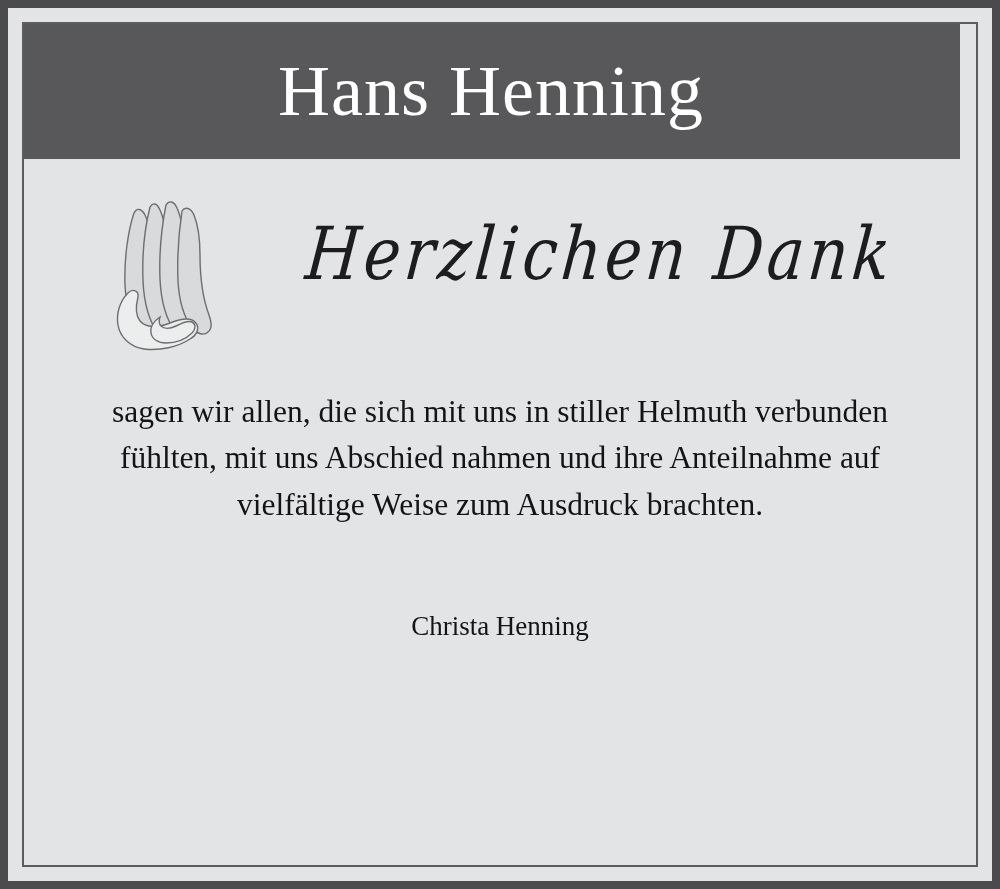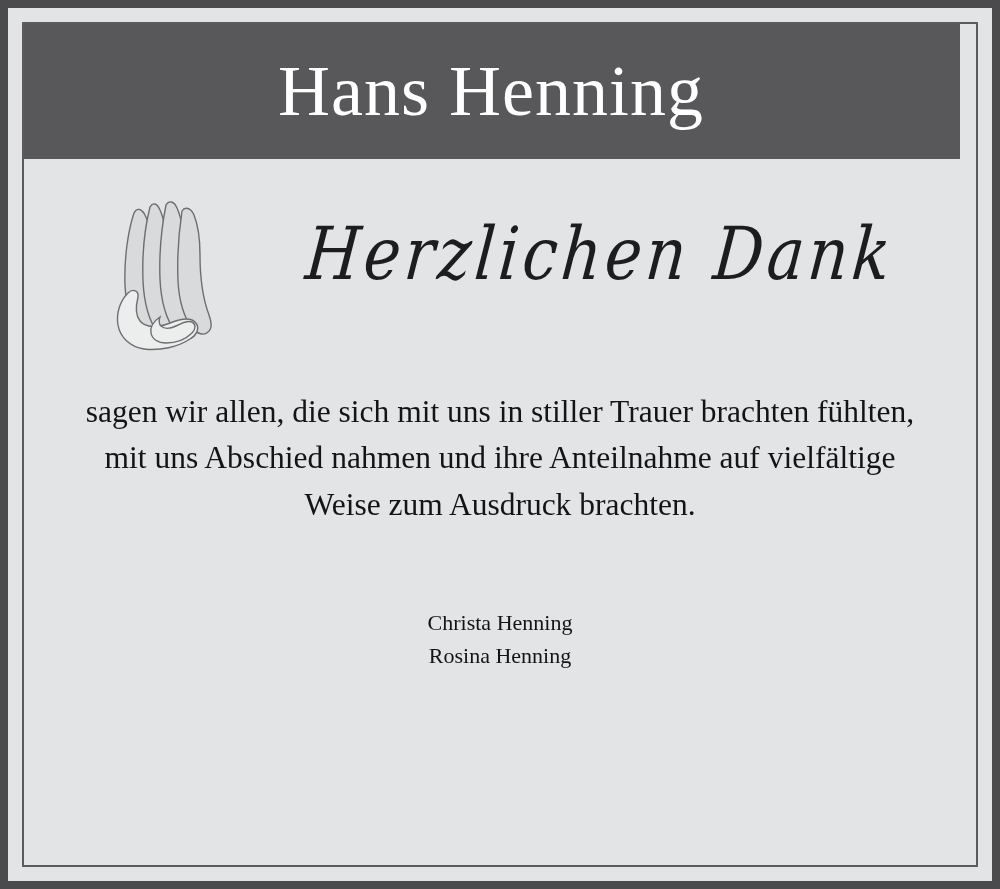--- a/index.html
+++ b/index.html
@@ -95,21 +95,21 @@
     line-height: 1.47;
     color: #141416;
   }
   .signers {
     margin: 78px auto 0 auto;
     width: 860px;
     text-align: center;
   }
   .signer-line {
     font-family: "Liberation Serif", serif;
-    font-size: 22px;
+    font-size: 27px;
     line-height: 1.5;
     color: #141416;
   }
 </style>
 </head>
 <body>
 
 <div class="notice">
 
   <div class="header-band">
@@ -133,21 +133,20 @@
           <g fill="#eceded" stroke="#6d6e70" stroke-width="1.4">
             <path d="M30 96 C22 104 18 116 20 128 C22 140 32 150 46 152 C62 154 80 150 92 142 C100 137 102 130 97 125 C92 120 82 122 72 126 C60 131 48 131 42 124 C37 118 38 108 40 100 C41 94 35 91 30 96 Z"></path>
             <path d="M62 120 C56 124 52 130 53 136 C54 142 60 146 68 146 C78 146 88 142 94 136 C98 132 98 127 94 125 C90 123 84 126 78 129 C72 132 66 132 63 129 C61 127 61 123 62 120 Z"></path>
           </g>
         </svg>
       </div>
 
       <div class="script-title">Herzlichen Dank</div>
     </div>
 
-    <div class="thank-text">sagen wir allen, die sich mit uns in stiller Trauer brachten fühlten, mit uns Abschied nahmen und ihre Anteilnahme auf vielfältige Weise zum Ausdruck brachten.</div>
+    <div class="thank-text">sagen wir allen, die sich mit uns in stiller Helmuth verbunden fühlten, mit uns Abschied nahmen und ihre Anteilnahme auf vielfältige Weise zum Ausdruck brachten.</div>
 
     <div class="signers">
       <div class="signer-line">Christa Henning</div>
-      <div class="signer-line">Rosina Henning</div>
     </div>
 
   </div>
 </div>
 
 </body></html>

